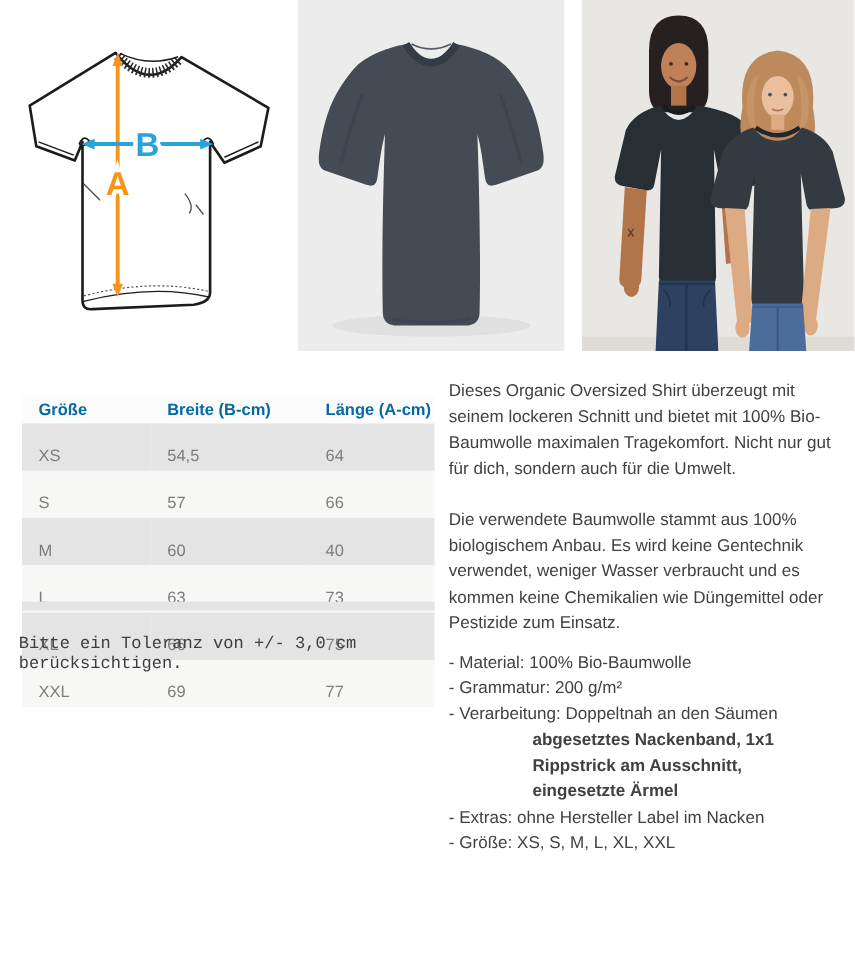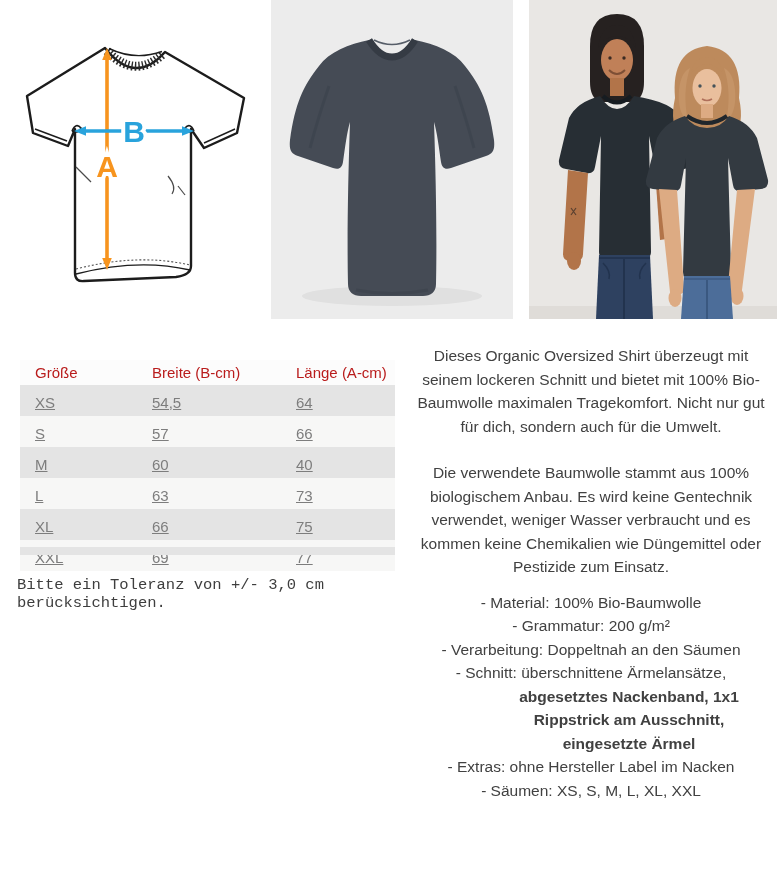--- a/index.html
+++ b/index.html
@@ -12,35 +12,35 @@
   .photo{position:absolute;top:0;height:319px;}
   .photo.product{left:271px;width:242px;background:#ececec;}
   .photo.models{left:529px;width:248px;background:#e9e7e4;}
   .photo svg{display:block;width:100%;height:100%;}
   
   table.size-table{
     position:absolute;left:20px;top:360px;width:375px;
     border-collapse:collapse;font-size:15px;color:#7d7d7d;table-layout:fixed;
   }
   table.size-table th{
-    font-weight:normal;text-align:left;color:#b91c1c;height:25px;
+    font-weight:bold;text-align:left;color:#0369a1;height:25px;
     padding:0 0 0 15px;background:#fcfcfc;
   }
-  table.size-table td{height:27px;padding:4px 0 0 15px;text-decoration:underline;}
+  table.size-table td{height:27px;padding:16px 0 0 15px;}
   table.size-table tr.stripe-dark td{background:#e4e4e4;}
   table.size-table tr.stripe-light td{background:#f7f7f6;}
   .table-foot{position:absolute;left:20px;top:547px;width:375px;height:8px;background:#e4e4e4;}
   .tolerance-note{
     position:absolute;left:17px;top:576px;width:390px;
     font-size:15.5px;color:#3e3e3e;font-family:Liberation Mono, monospace;
   }
   
   .description{
     position:absolute;left:408px;top:344px;width:366px;
-    font-size:15.5px;line-height:23.5px;color:#414141;text-align:center;
+    font-size:15.5px;line-height:23.5px;color:#414141;
   }
   .description p{margin:0 0 23px 0;}
   .description p.last{margin-bottom:12px;}
   .spec-line{white-space:pre-wrap;}
   .spec-line.indent{padding-left:76px;font-weight:bold;}
 </style>
 </head>
 <body>
 
 <div id="screenshot">
@@ -223,22 +223,21 @@
 
   <div class="tolerance-note">Bitte ein Toleranz von +/- 3,0 cm berücksichtigen.</div>
 
   <div class="description">
     <p>Dieses Organic Oversized Shirt überzeugt mit seinem lockeren Schnitt und bietet mit 100% Bio-Baumwolle maximalen Tragekomfort. Nicht nur gut für dich, sondern auch für die Umwelt.</p>
     <p class="last">Die verwendete Baumwolle stammt aus 100% biologischem Anbau. Es wird keine Gentechnik verwendet, weniger Wasser verbraucht und es kommen keine Chemikalien wie Düngemittel oder Pestizide zum Einsatz.</p>
     <div class="spec-list">
       <div class="spec-line">- Material: 100% Bio-Baumwolle</div>
       <div class="spec-line">- Grammatur: 200 g/m²</div>
       <div class="spec-line">- Verarbeitung: Doppeltnah an den Säumen</div>
-      <div class="spec-line">- Schnitt: überschnittene Ärmelansätze,</div>
       <div class="spec-line indent">abgesetztes Nackenband, 1x1</div>
       <div class="spec-line indent">Rippstrick am Ausschnitt,</div>
       <div class="spec-line indent">eingesetzte Ärmel</div>
       <div class="spec-line">- Extras: ohne Hersteller Label im Nacken</div>
-      <div class="spec-line">- Säumen: XS, S, M, L, XL, XXL</div>
+      <div class="spec-line">- Größe: XS, S, M, L, XL, XXL</div>
     </div>
   </div>
 
 </div>
 
 </body></html>

